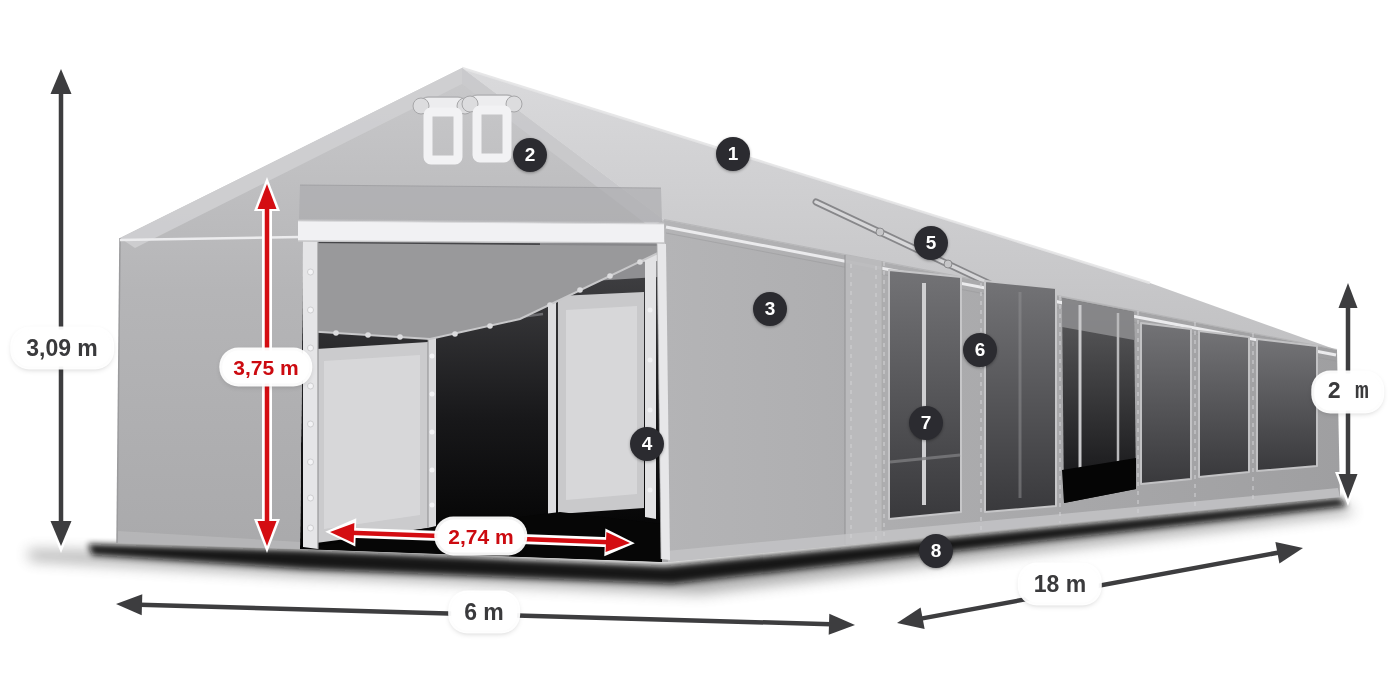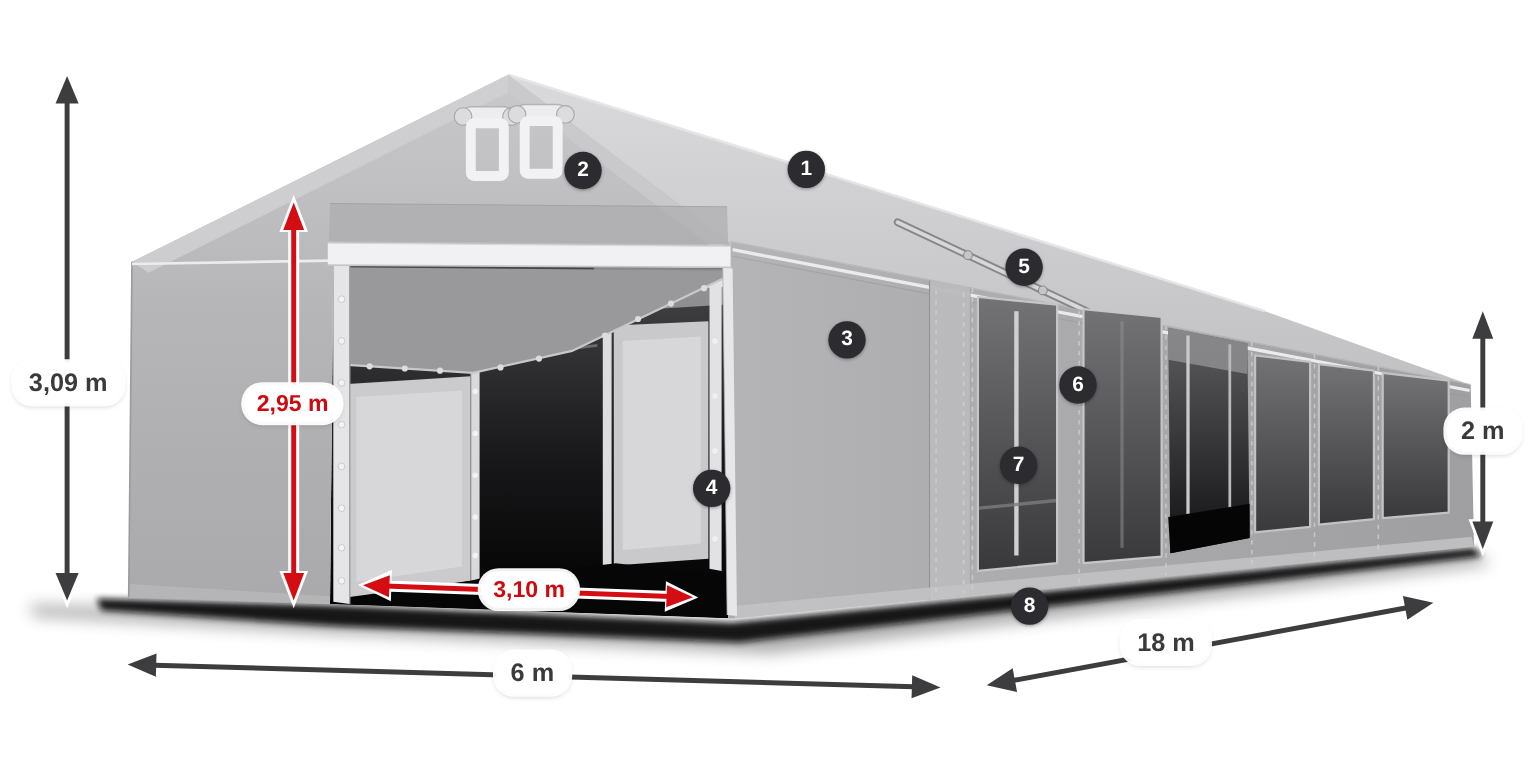--- a/index.html
+++ b/index.html
@@ -251,25 +251,25 @@
     <polygon points="1348,276 1335,310 1361,310" fill="#fff"></polygon>
     <polygon points="1348,506 1335,472 1361,472" fill="#fff"></polygon>
     <path d="M1348,305 L1348,478" stroke="#3d3d3f" stroke-width="4.5" fill="none"></path>
     <polygon points="1348,283 1338.5,308 1357.5,308" fill="#3d3d3f"></polygon>
     <polygon points="1348,499 1338.5,474 1357.5,474" fill="#3d3d3f"></polygon>
   </g>
 </svg>
 
 <div class="annotations" id="annotations">
       <div class="pill pill-dark" style="left: 62px; top: 312px; margin-top: 36px;">3,09 m</div>
-      <div class="pill pill-red" style="left: 266px; top: 367px;">2,95 m</div>
-      <div class="pill pill-red" style="left: 481px; top: 536px;">3,10 m</div>
+      <div class="pill pill-red" style="left: 266px; top: 367px;">3,75 m</div>
+      <div class="pill pill-red" style="left: 481px; top: 536px;">2,74 m</div>
       <div class="pill pill-dark" style="left: 484px; top: 612px;">6 m</div>
       <div class="pill pill-dark" style="left: 1060px; top: 584px;">18 m</div>
-      <div class="pill pill-dark" style="left: 1348px; top: 392px;">2 m</div>
+      <div class="pill pill-dark" style="left: 1348px; top: 392px; font-family: Liberation Mono, monospace;">2 m</div>
       <div class="badge" style="left: 733px; top: 154px;">1</div>
       <div class="badge" style="left: 530px; top: 155px;">2</div>
       <div class="badge" style="left: 770px; top: 309px;">3</div>
       <div class="badge" style="left: 647px; top: 444px;">4</div>
       <div class="badge" style="left: 931px; top: 243px;">5</div>
       <div class="badge" style="left: 980px; top: 350px;">6</div>
       <div class="badge" style="left: 926px; top: 423px;">7</div>
       <div class="badge" style="left: 936px; top: 551px;">8</div>
     </div>
 

